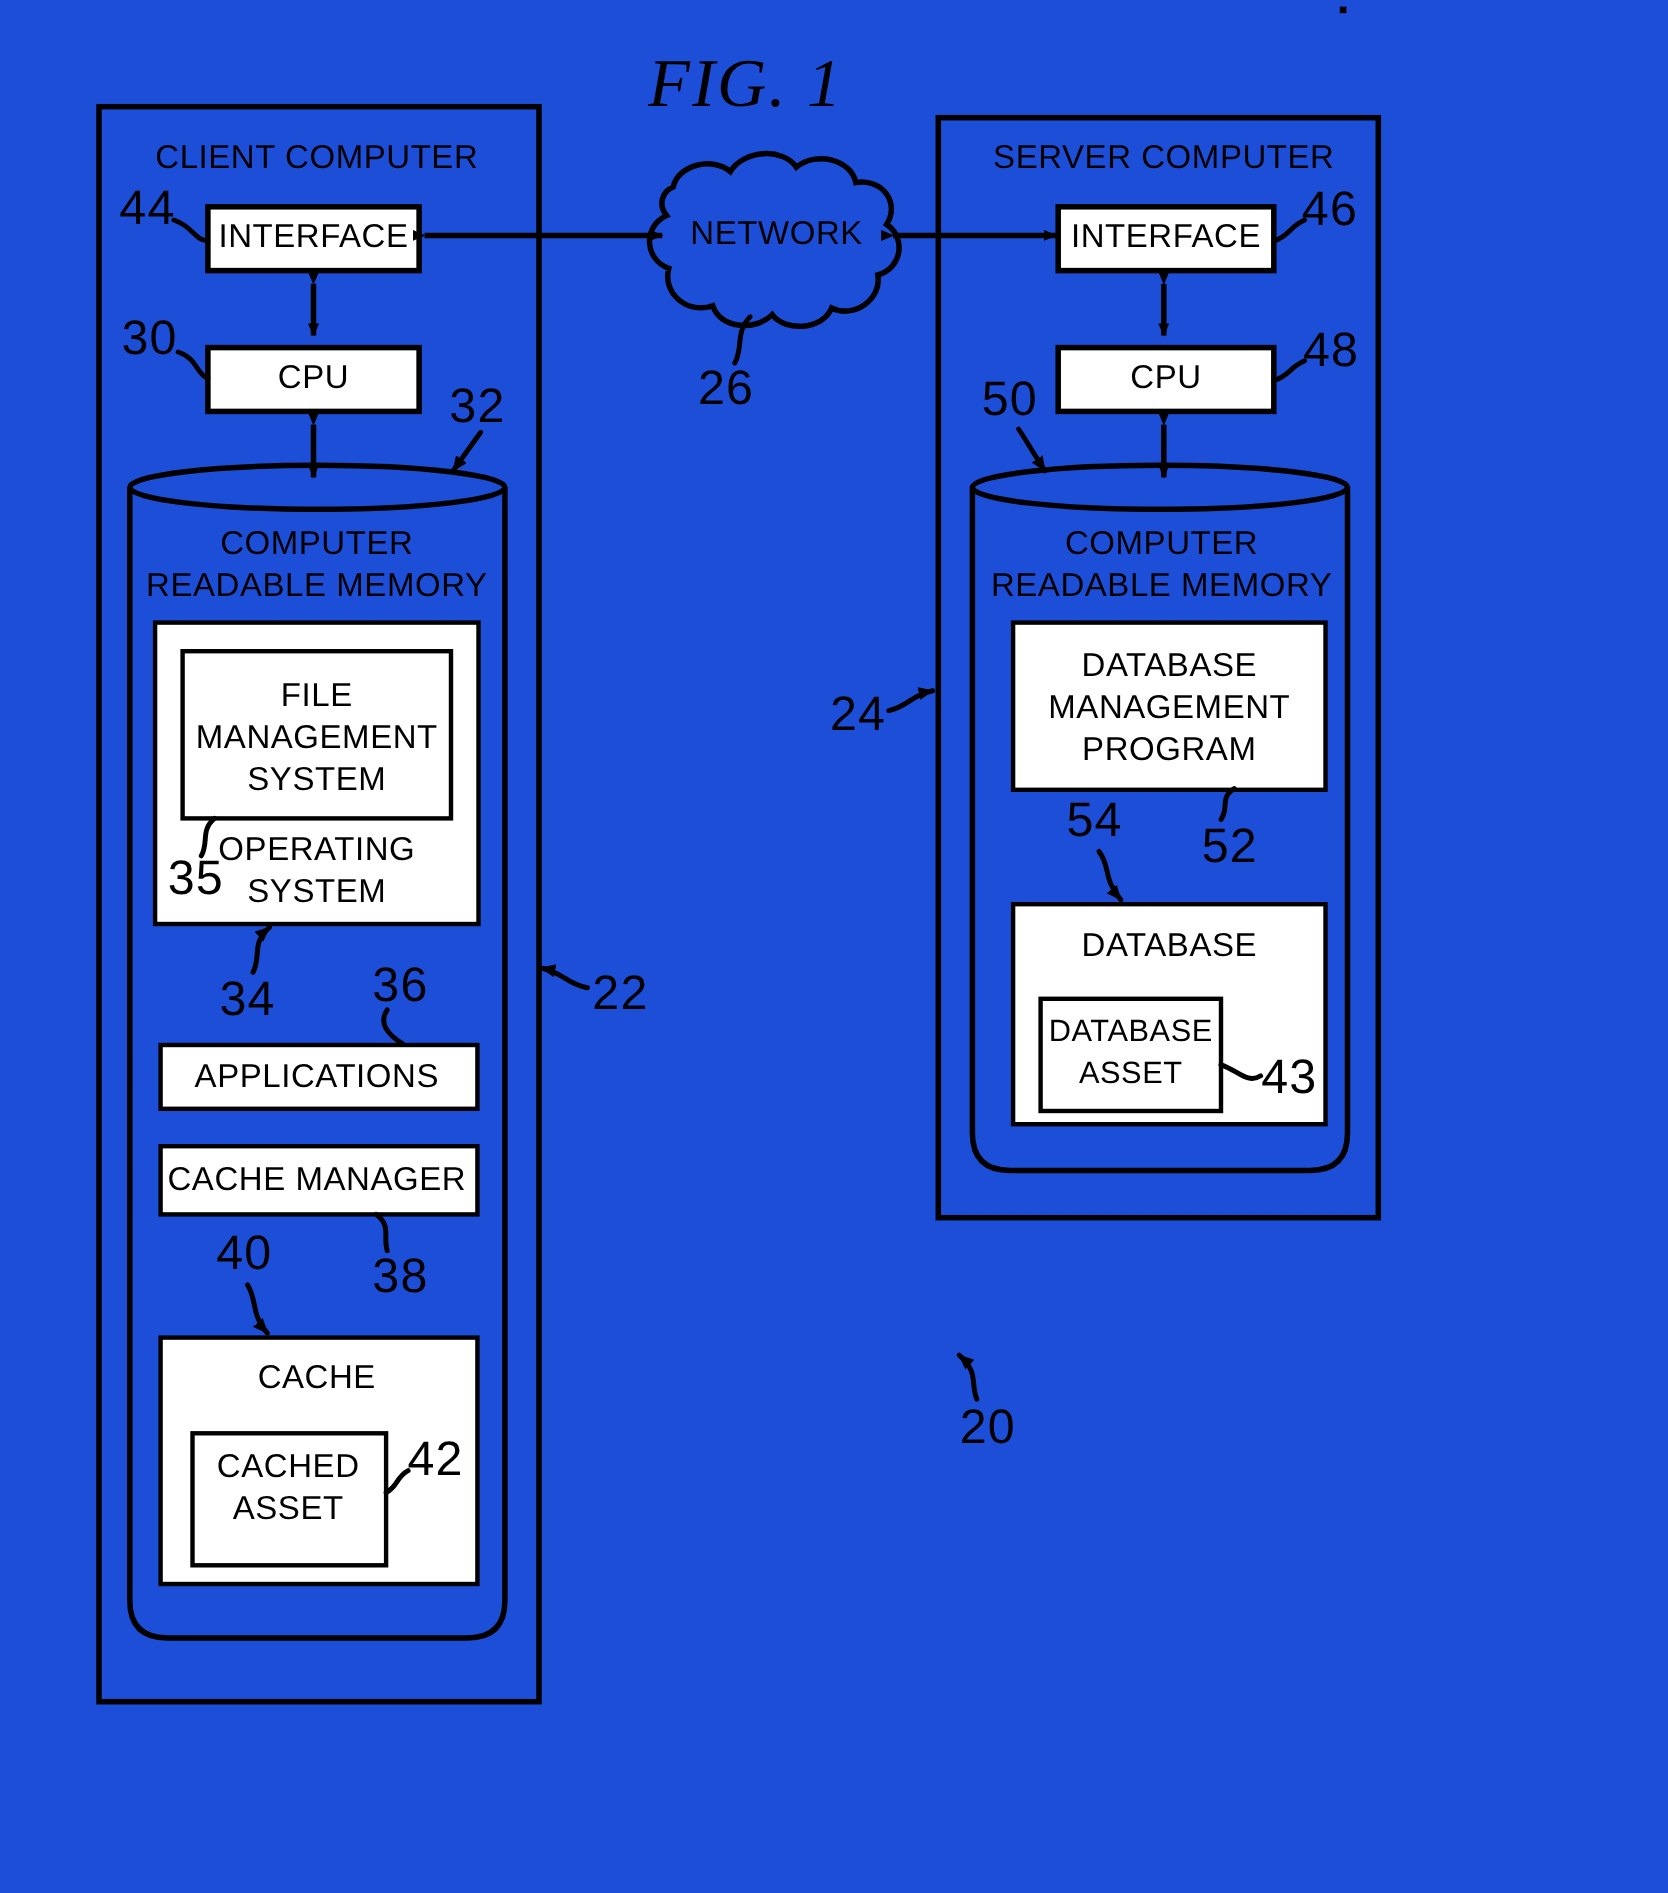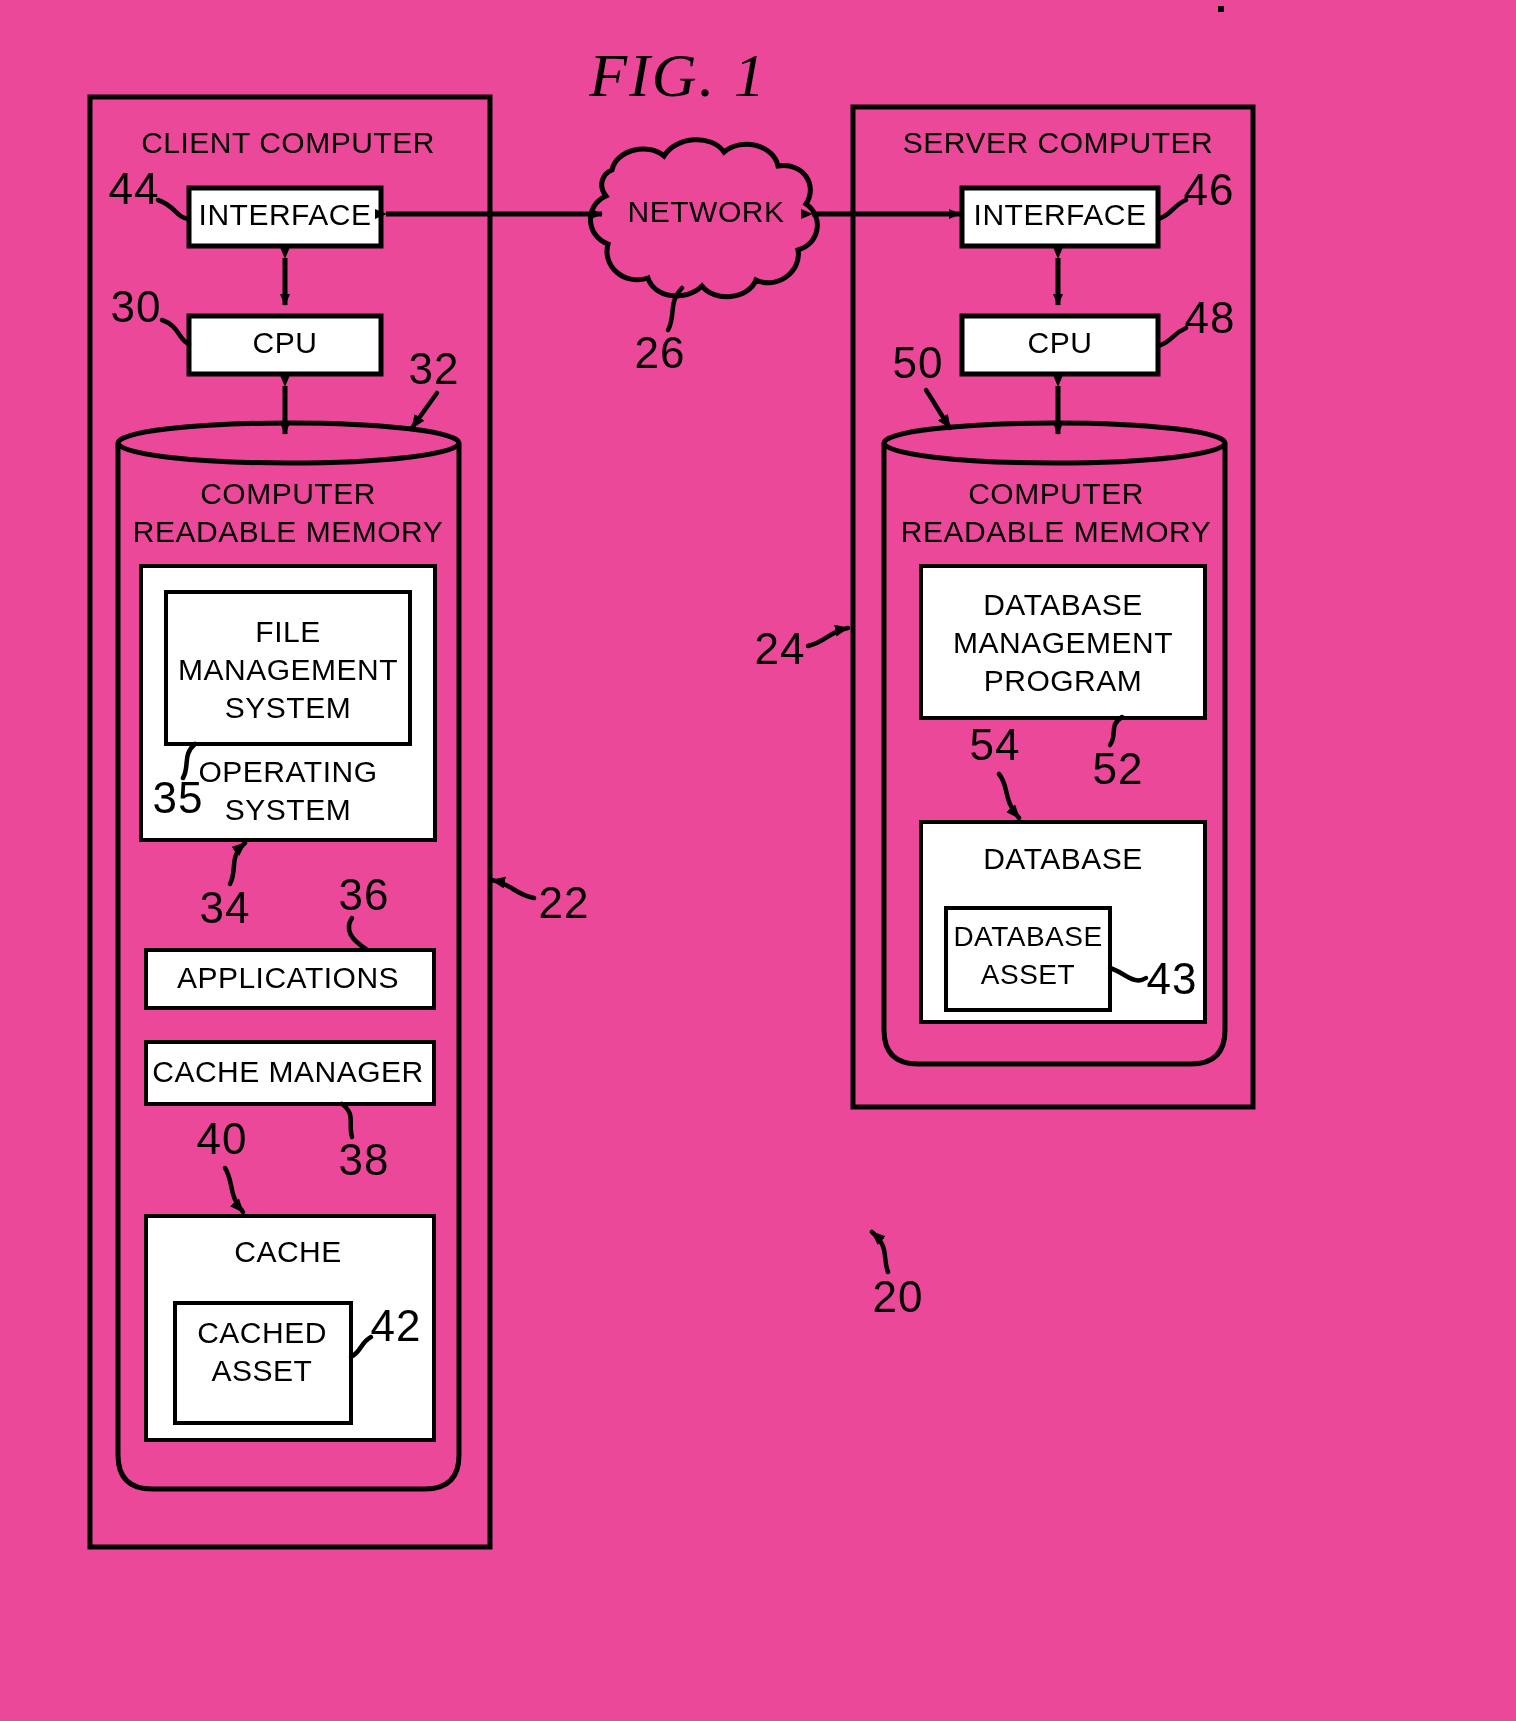--- a/index.html
+++ b/index.html
@@ -8,21 +8,21 @@
     padding: 0;
     background: #ffffff;
   }
   body {
     font-family: "Liberation Sans", sans-serif;
   }
   #page {
     position: relative;
     width: 1516px;
     height: 1721px;
-    background: #ec4899;
+    background: #1d4ed8;
     overflow: hidden;
   }
   #fig-svg {
     position: absolute;
     left: 0;
     top: 0;
     width: 1516px;
     height: 1721px;
   }
   .ln {

